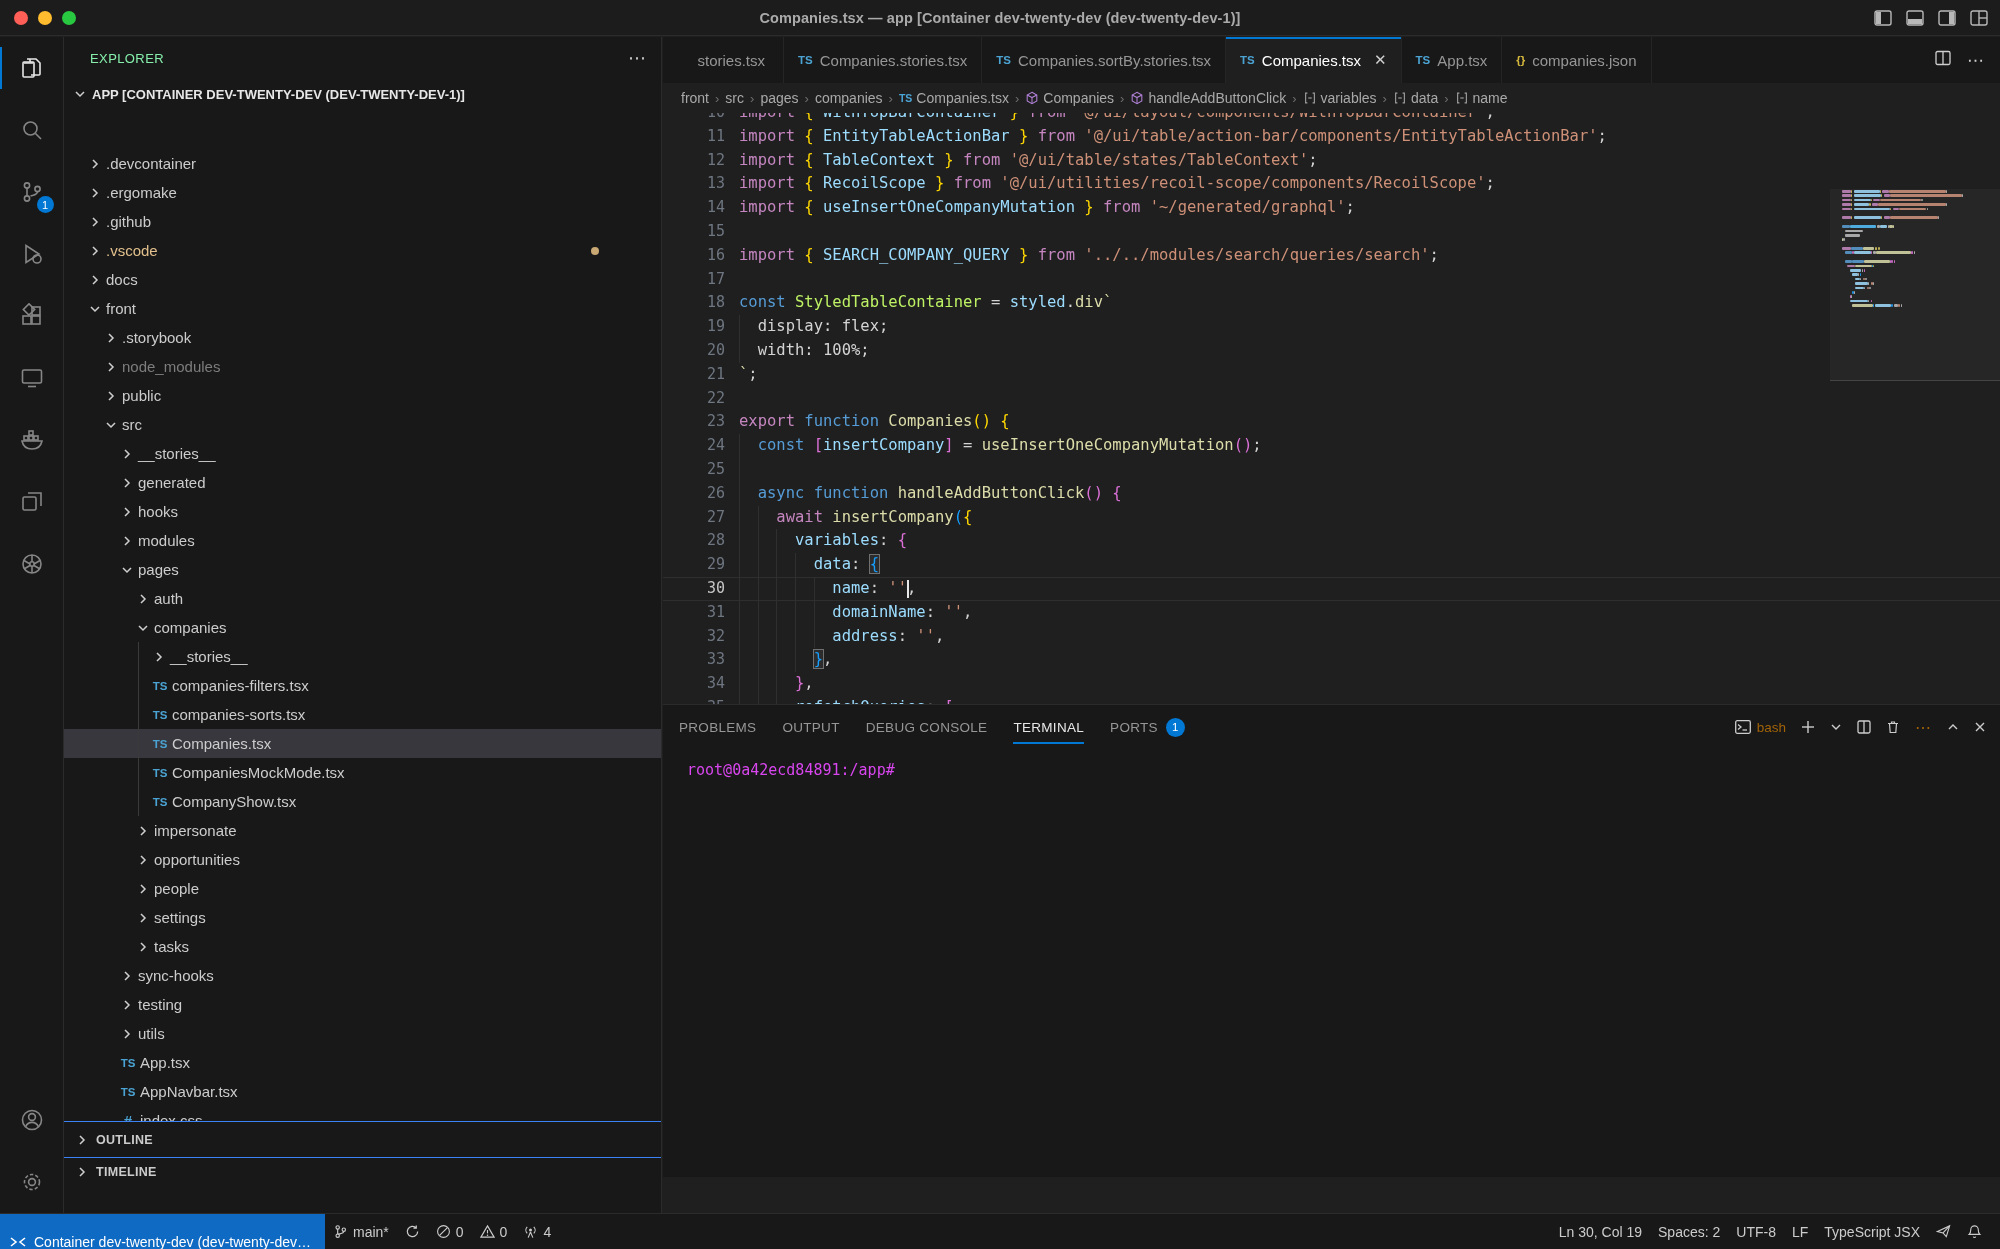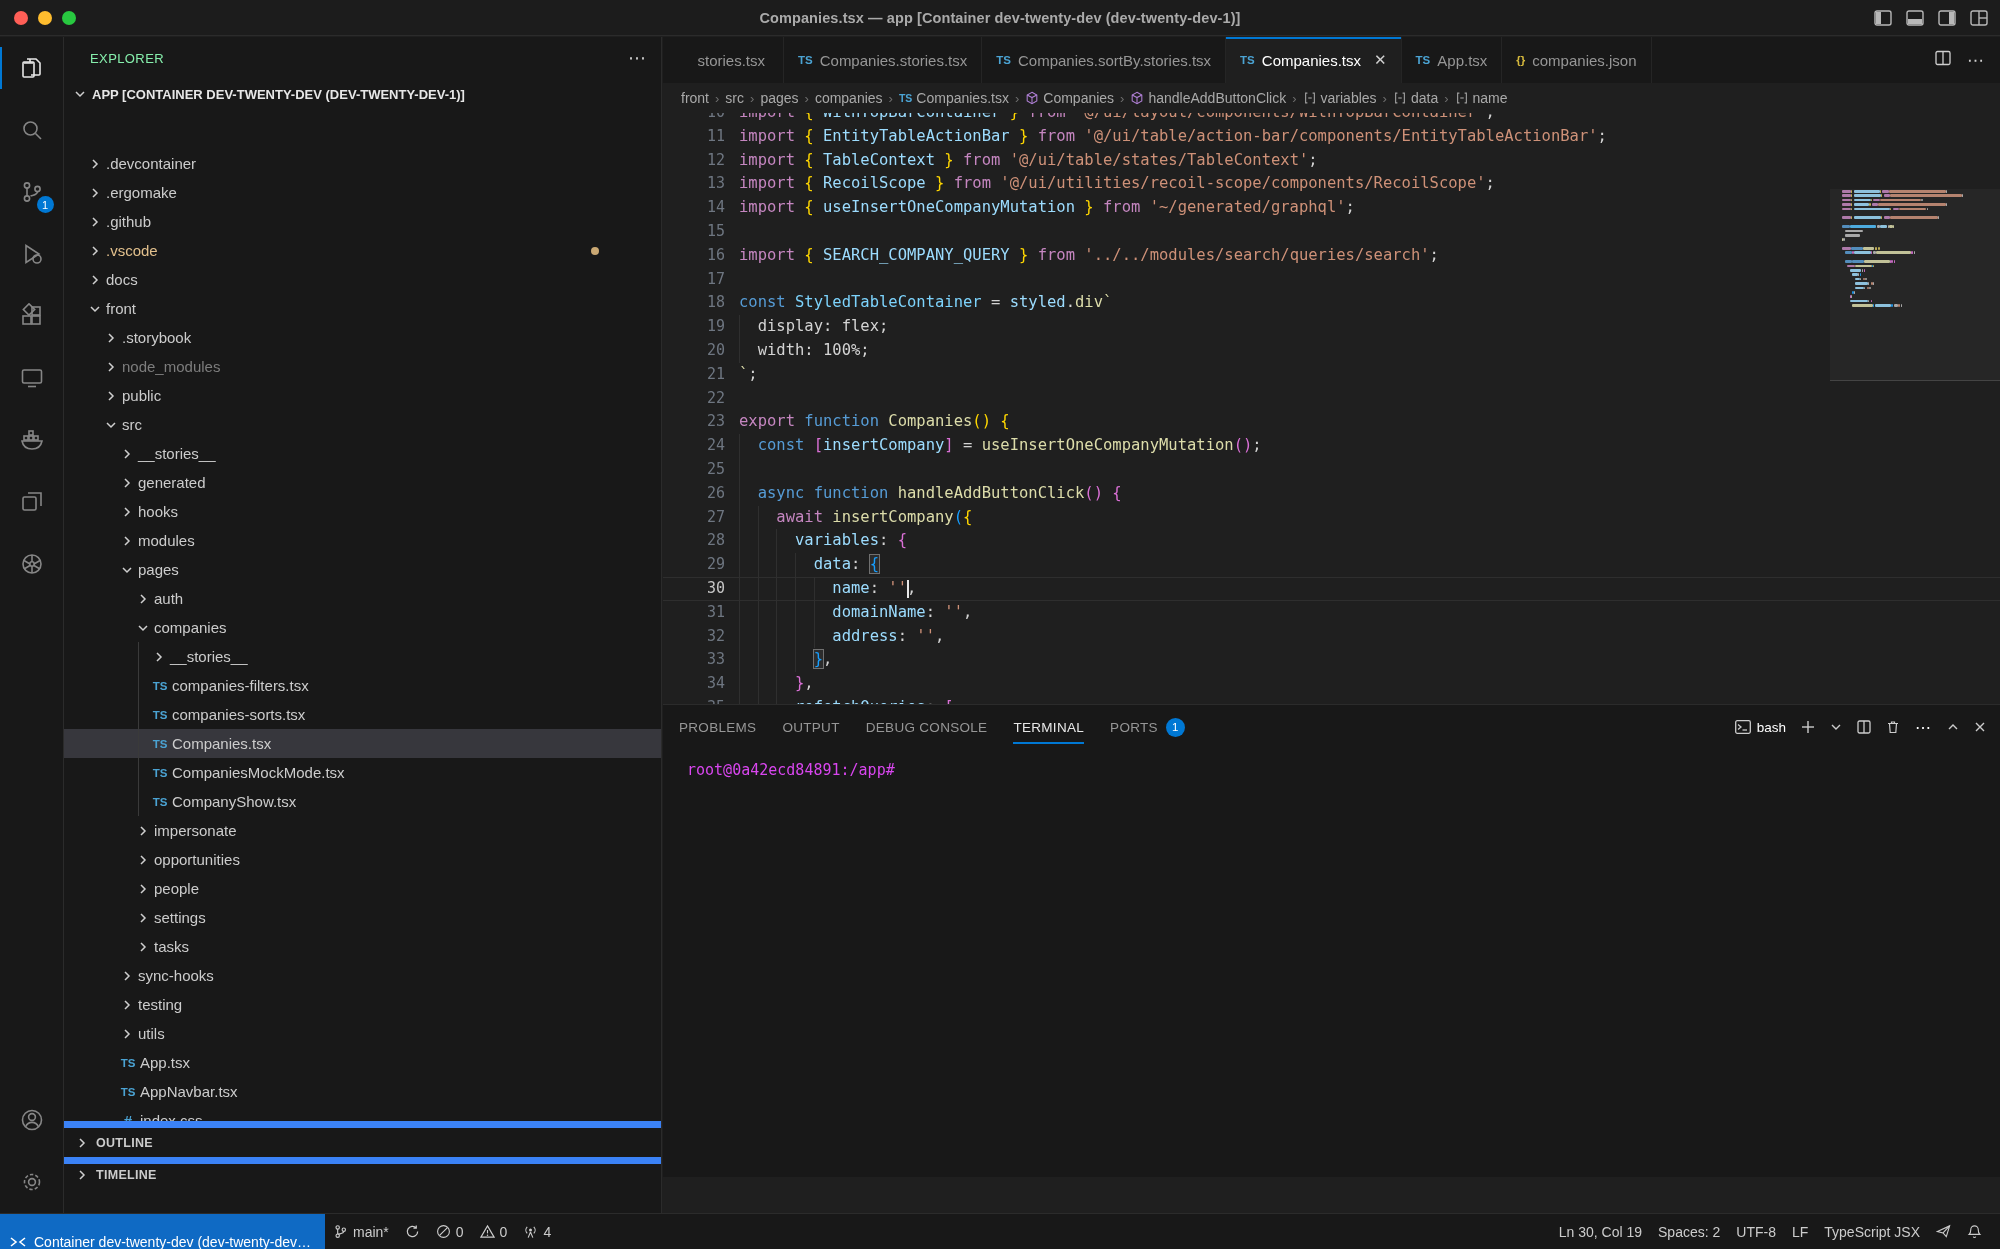--- a/index.html
+++ b/index.html
@@ -42,21 +42,21 @@
   .tree-row.selected { background:#37373d; }
   .tree-row .twisty { width:22px; display:flex; justify-content:center; align-items:center; flex:none; }
   .tree-row .ficon { width:24px; flex:none; display:flex; align-items:center; justify-content:center;
     font-weight:bold; font-size:11.5px; }
   .ficon.ts { color:#4ba3d3; } .ficon.css { color:#4ba3d3; font-size:15px; } .ficon.json { color:#d7ba3d; }
   .tree-row.muted { color:#7d7d7d; }
   .tree-row.modified { color:#e2c08d; }
   .mod-dot { position:absolute; left:527px; top:11px; width:8px; height:8px; border-radius:50%; background:#caa873; }
   .tree-guide { position:absolute; width:1px; background:#3a3a3a; left:74px; }
   .sb-bottom { position:absolute; left:0; right:0; bottom:0; height:92px; }
-  .sb-bot-row { height:28px; border-top:7px solid #3b82f6; display:flex; align-items:center; gap:6px; padding:0 10px;
+  .sb-bot-row { height:28px; border-top:1px solid #3b82f6; display:flex; align-items:center; gap:6px; padding:0 10px;
     font-size:12.5px; font-weight:bold; color:#cccccc; letter-spacing:.3px; cursor:pointer; }
   .sb-bot-row:first-child{ height:36px; }
   .chev { stroke:#cfcfcf; fill:none; stroke-width:1.5; flex:none; }
 
   
   .editor-group { position:absolute; top:37px; left:663px; right:0; bottom:36px; background:#1f1f1f; }
   .tabstrip { position:absolute; top:0; left:0; right:0; height:46px; background:#181818; display:flex; }
   .tab { position:relative; height:46px; display:flex; align-items:center; gap:7px; padding:0 14px;
     background:#181818; border-right:1px solid #252525; color:#969696; font-size:15px; cursor:pointer; white-space:nowrap; }
   .tab .ficon { font-size:11.5px; font-weight:bold; }
@@ -77,21 +77,21 @@
   .code-scroll { position:absolute; top:-12px; left:0; right:0; }
   .code-line { position:relative; height:23.8px; line-height:23.8px;
     font-family:"DejaVu Sans Mono", monospace; font-size:15.5px; white-space:pre; }
   .gutter-num { position:absolute; left:0; width:62px; text-align:right; color:#6e7681;
     font-family:"DejaVu Sans Mono", monospace; font-size:15px; }
   .code-text { position:absolute; left:76px; right:165px; height:23.8px; }
   .code-line.current .gutter-num { color:#c6c6c6; }
   .cl-bg { position:absolute; left:0; right:0; height:23.8px; }
   .code-line.current .cl-bg { border-top:1px solid rgba(255,255,255,.07); border-bottom:1px solid rgba(255,255,255,.07); }
   .tok-kw1{ color:#569cd6; } .tok-kw2{ color:#c586c0; } .tok-id{ color:#9cdcfe; } .tok-fn{ color:#dcdcaa; }
-  .tok-str{ color:#ce9178; } .tok-pl{ color:#d4d4d4; } .tok-cv{ color:#7dd3fc;text-align:center; } .tok-css{ color:#d4d4d4; }
+  .tok-str{ color:#ce9178; } .tok-pl{ color:#d4d4d4; } .tok-cv{ color:#bef264;text-align:center; } .tok-css{ color:#d4d4d4; }
   .tok-b1{ color:#ffd700; } .tok-b2{ color:#da70d6; } .tok-b3{ color:#179fff; }
   .bracket-match { outline:1px solid #707070; background:rgba(255,255,255,.06); }
   .indent-guide { position:absolute; top:0; bottom:0; width:1px; background:#2f2f2f; }
   .cursor { position:absolute; top:3px; bottom:3px; width:2px; background:#e8e8e8; }
 
   
   .minimap { position:absolute; top:76px; right:18px; width:140px; height:210px; }
   .mm-row { height:4.4px; position:relative; }
   .mm-seg { position:absolute; top:1px; height:2.6px; border-radius:1px; opacity:.85; }
   .mm-slider { position:absolute; top:76px; right:0; width:170px; height:192px;
@@ -99,21 +99,21 @@
 
   
   .panel { position:absolute; left:663px; right:0; bottom:36px; height:473px; background:#181818; border-top:1px solid #2b2b2b; }
   .panel-tabs { position:absolute; top:0; left:0; right:0; height:44px; display:flex; align-items:center; padding-left:16px; gap:26px; }
   .ptab { position:relative; height:44px; display:flex; align-items:center; gap:8px; font-size:13.5px;
     letter-spacing:.3px; color:#969696; cursor:pointer; }
   .ptab.active { color:#e7e7e7; }
   .ptab.active::after { content:""; position:absolute; left:0; right:0; bottom:5px; height:2px; background:#0078d4; }
   .ptab-badge { min-width:19px; height:19px; border-radius:10px; background:#0078d4; color:#fff; font-size:11.5px;
     display:flex; align-items:center; justify-content:center; }
-  .panel-toolbar { position:absolute; top:0; right:14px; height:44px; display:flex; align-items:center; gap:15px; color:#ffffff; }
+  .panel-toolbar { position:absolute; top:0; right:14px; height:44px; display:flex; align-items:center; gap:15px; color:#a16207; }
   .pt-shell { display:flex; align-items:center; gap:6px; font-size:13.5px; cursor:pointer; }
   .pt-btn { cursor:pointer; display:flex; align-items:center; }
   .terminal-body { position:absolute; top:44px; left:0; right:0; bottom:0; padding:12px 0 0 24px;
     font-family:"DejaVu Sans Mono", monospace; font-size:15px; color:#d946ef; cursor:text; }
 
   
   .statusbar { position:absolute; left:0; right:0; bottom:0; height:36px; background:#181818;
     border-top:1px solid #2b2b2b; display:flex; align-items:center; font-size:14px; color:#cccccc; }
   .sb-remote { height:36px; display:flex; align-items:flex-end; gap:8px; background:#0f6ac4; color:#fff;
     padding:0 14px 0 10px; max-width:392px; white-space:nowrap; overflow:hidden; cursor:pointer; font-size:14px; }

